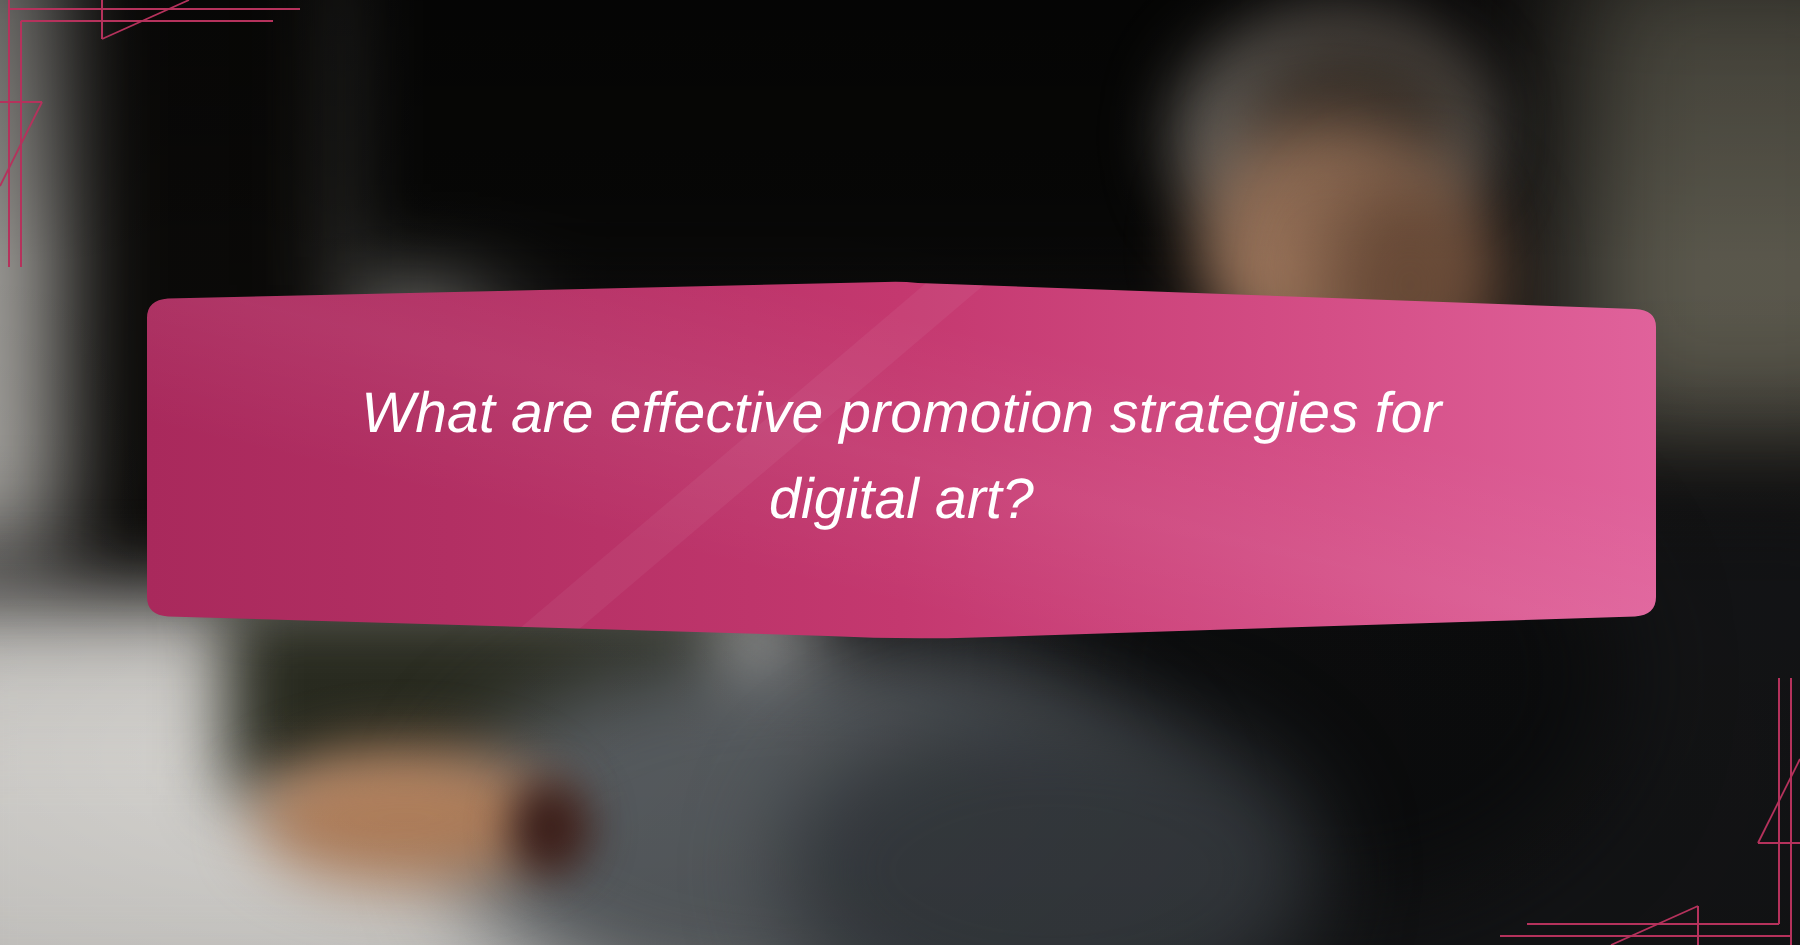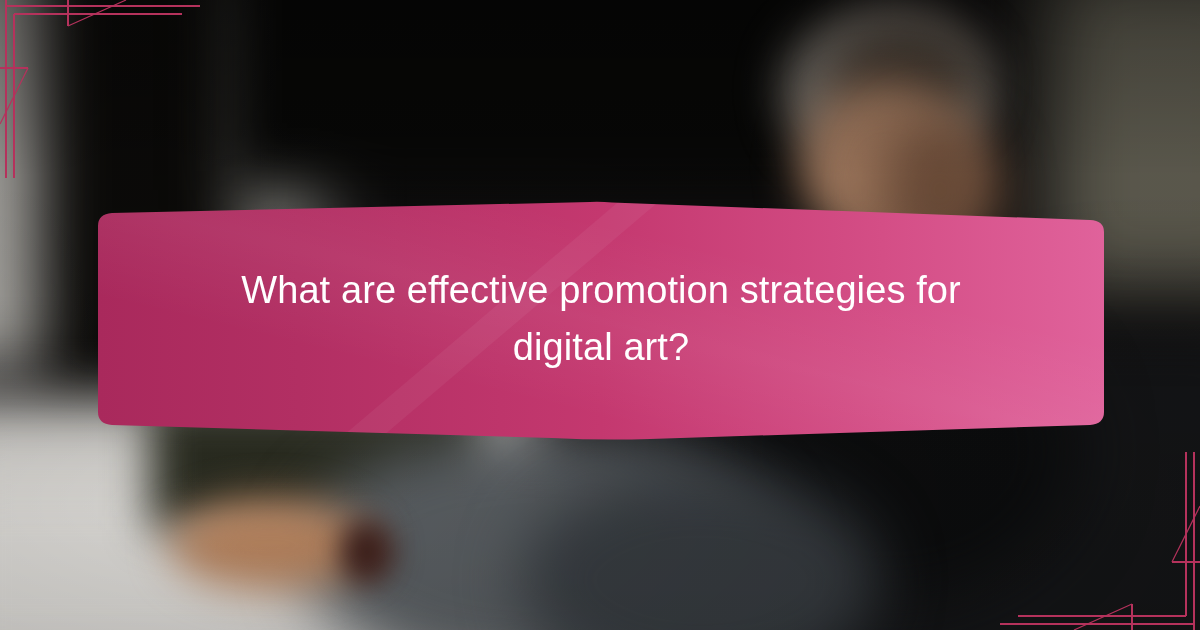--- a/index.html
+++ b/index.html
@@ -177,23 +177,24 @@
     position:absolute;
     pointer-events:none;
   }
   .deco-tl { left:0; top:0; }
   .deco-br { right:0; bottom:0; }
 
   
   .banner-wrap {
     position:absolute;
     left:90px;
-    top:198px;
+    top:184px;
     width:1022px;
     height:245px;
+    font-style:italic;
   }
   .banner-svg { display:block; width:100%; height:100%; }
 
   .banner-text {
     position:absolute;
     left:0; right:0;
     top:0; bottom:0;
     display:flex;
     flex-direction:column;
     align-items:center;

